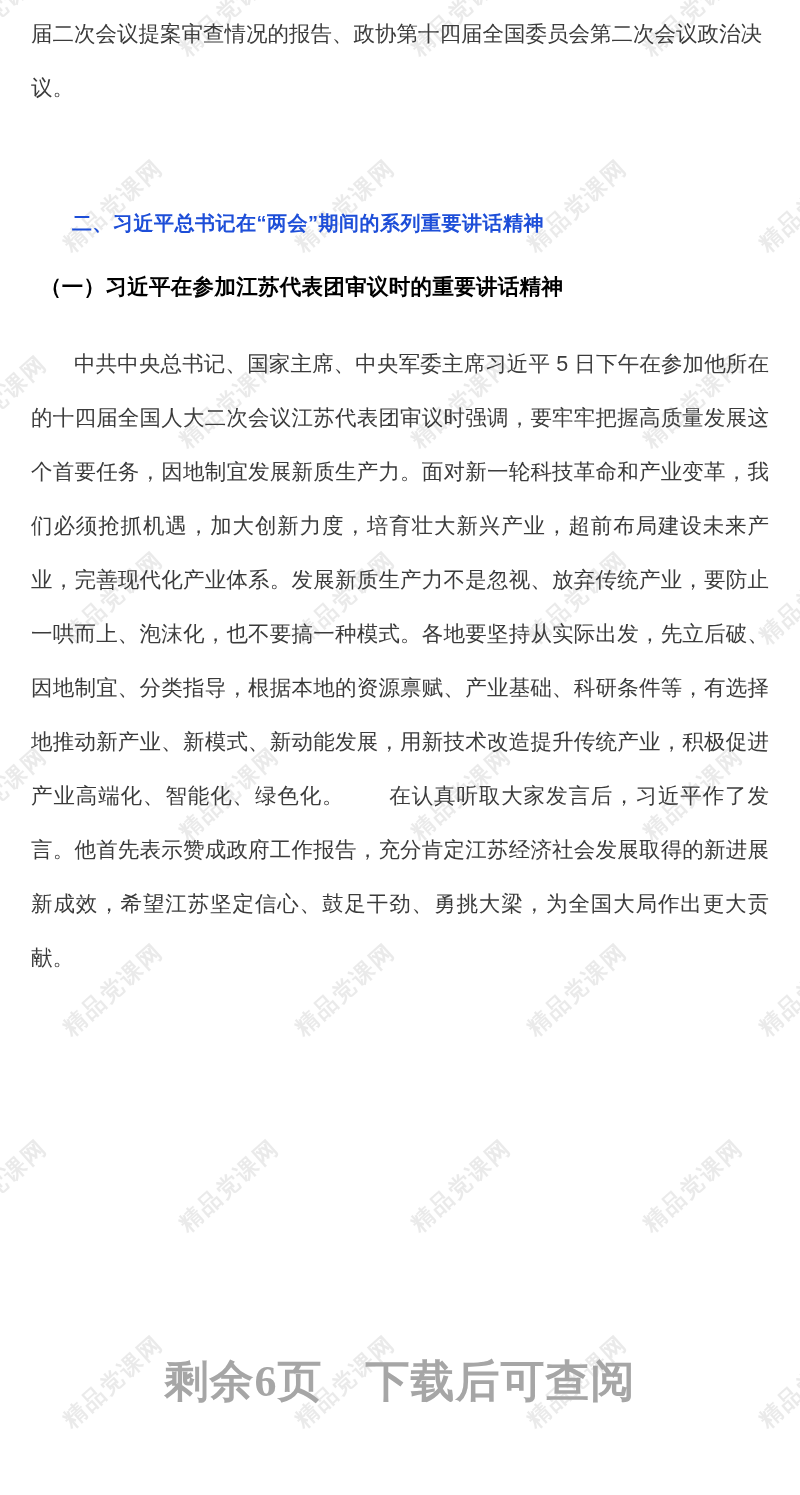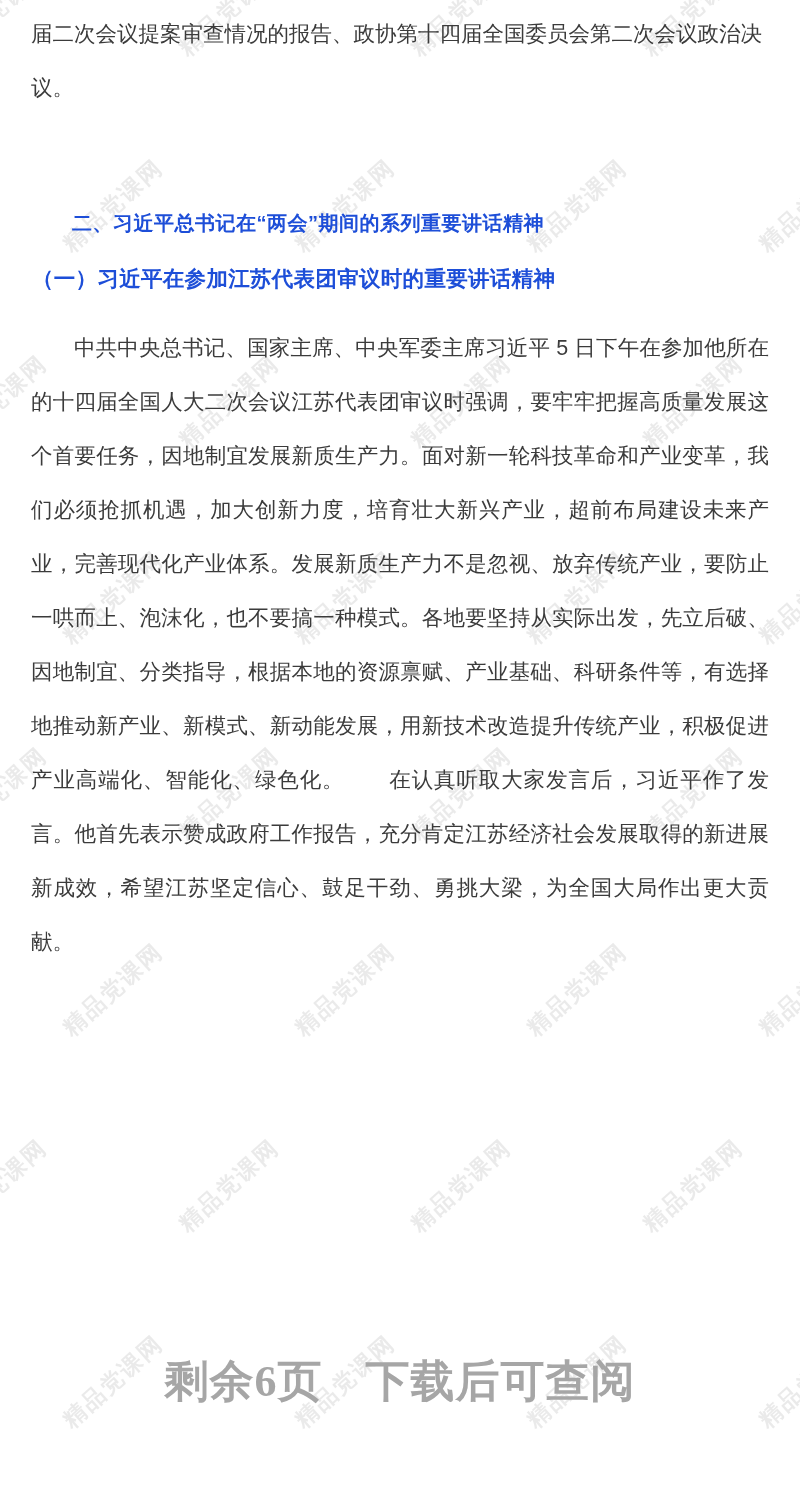--- a/index.html
+++ b/index.html
@@ -73,25 +73,25 @@
     color: #1d4ed8;
     font-size: 20px;
     font-weight: 700;
     line-height: 42px;
     margin: 0;
     padding-left: 48px;
     letter-spacing: 0.5px;
     white-space: nowrap;
   }
   .heading-2 {
-    color: #1d4ed8;
+    color: #000000;
     font-size: 21.5px;
     font-weight: 700;
     line-height: 42px;
-    margin: 0;
+    margin: 8px;
     padding-left: 8px;
     letter-spacing: 0.3px;
     white-space: nowrap;
   }
 
   b.inline-strong {
     font-weight: 700;
     color: #2e2e2e;
   }
 

